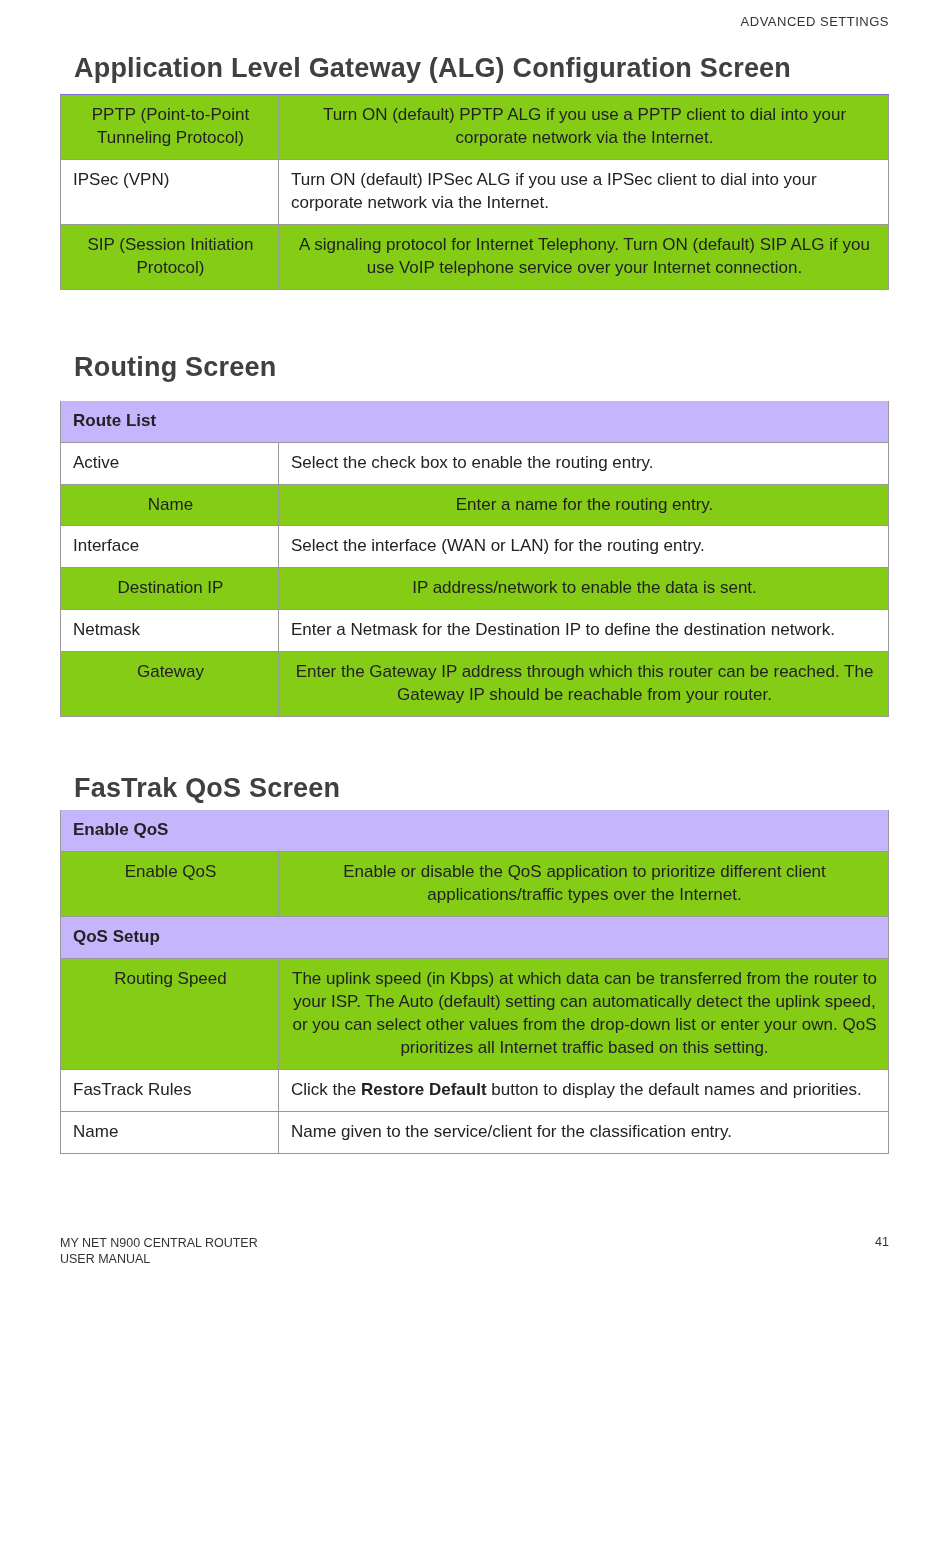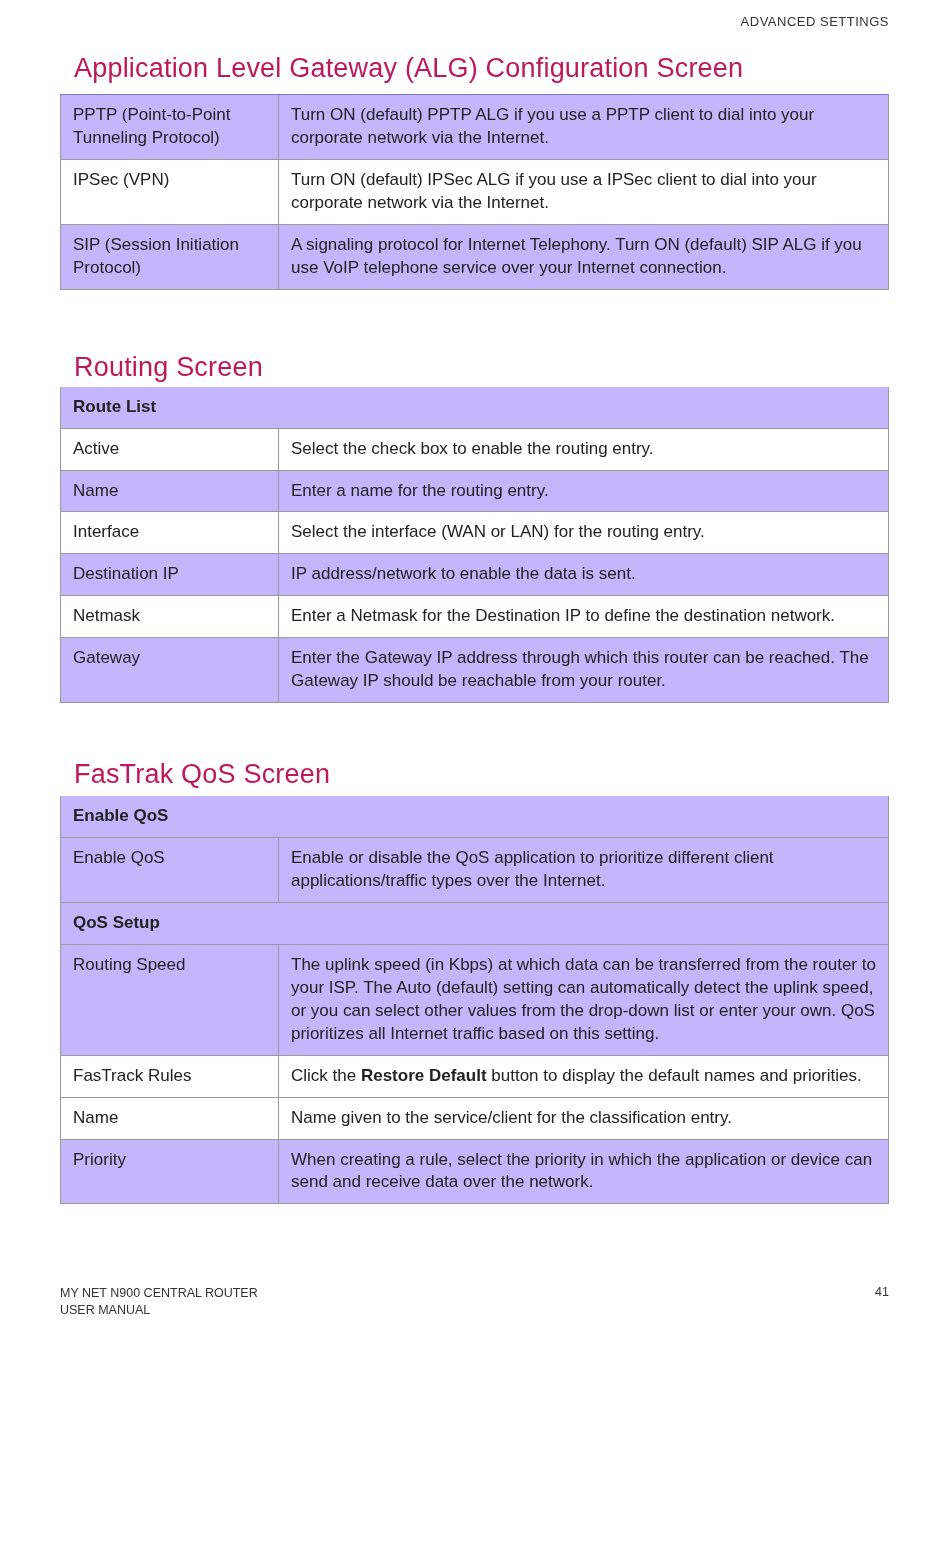--- a/index.html
+++ b/index.html
@@ -16,45 +16,46 @@
   }
   .top-header {
     text-align: right;
     font-size: 13px;
     letter-spacing: 0.5px;
     padding: 4px 0 18px 0;
     color: #333;
   }
   .section-title {
     font-size: 27px;
-    font-weight: 400;
+    font-weight: 700;
     padding: 6px 0 10px 14px;
     border-bottom: 1.5px solid #7a73e0;
     margin: 0;
-    color: #be185d;
+    color: #404040;
     letter-spacing: 0.2px;
   }
   table.alg, table.routing, table.qos {
     width: 100%;
     border-collapse: collapse;
     font-size: 17px;
     line-height: 1.35;
   }
   table.alg td, table.routing td, table.qos td {
     border: 1px solid #999;
     border-top: none;
     padding: 9px 10px 9px 12px;
     vertical-align: top;
     color: #222;
   }
   table.alg td.k, table.routing td.k, table.qos td.k {
     width: 218px;
   }
   .band {
-    background: #c4b5fd;
+    background: #84cc16;
+    text-align: center;
   }
   .hdr td {
     background: #c4b5fd;
     font-weight: 700;
     color: #111;
     border: 1px solid #999;
     border-top: none;
     padding: 9px 10px 9px 12px;
   }
   .sec-gap {
@@ -95,21 +96,21 @@
     </tr>
     <tr class="band">
       <td class="k">SIP (Session Initiation Protocol)</td>
       <td>A signaling protocol for Internet Telephony. Turn ON (default) SIP ALG if you use VoIP telephone service over your Internet connection.</td>
     </tr>
   </tbody>
     </table>
 
   <div class="sec-gap"></div>
 
-  <h2 class="section-title" style="border-bottom:none;padding-bottom:4px;">Routing Screen</h2>
+  <h2 class="section-title" style="border-bottom:none;padding-bottom:18px;">Routing Screen</h2>
   <table class="routing">
     <tbody>
         <tr class="hdr">
       <td colspan="2">Route List</td>
     </tr>
     <tr>
       <td class="k">Active</td>
       <td>Select the check box to enable the routing entry.</td>
     </tr>
     <tr class="band">
@@ -155,24 +156,20 @@
       <td>The uplink speed (in Kbps) at which data can be transferred from the router to your ISP. The Auto (default) setting can automatically detect the uplink speed, or you can select other values from the drop-down list or enter your own. QoS prioritizes all Internet traffic based on this setting.</td>
     </tr>
     <tr>
       <td class="k">FasTrack Rules</td>
       <td><span>Click the </span><span class="bold">Restore Default</span><span> button to display the default names and priorities.</span></td>
     </tr>
     <tr>
       <td class="k">Name</td>
       <td>Name given to the service/client for the classification entry.</td>
     </tr>
-    <tr class="band">
-      <td class="k">Priority</td>
-      <td>When creating a rule, select the priority in which the application or device can send and receive data over the network.</td>
-    </tr>
   </tbody>
     </table>
 
   <div class="footer">
     <div class="left">
       <div>MY NET N900 CENTRAL ROUTER</div>
       <div>USER MANUAL</div>
     </div>
     <div>41</div>
   </div>

